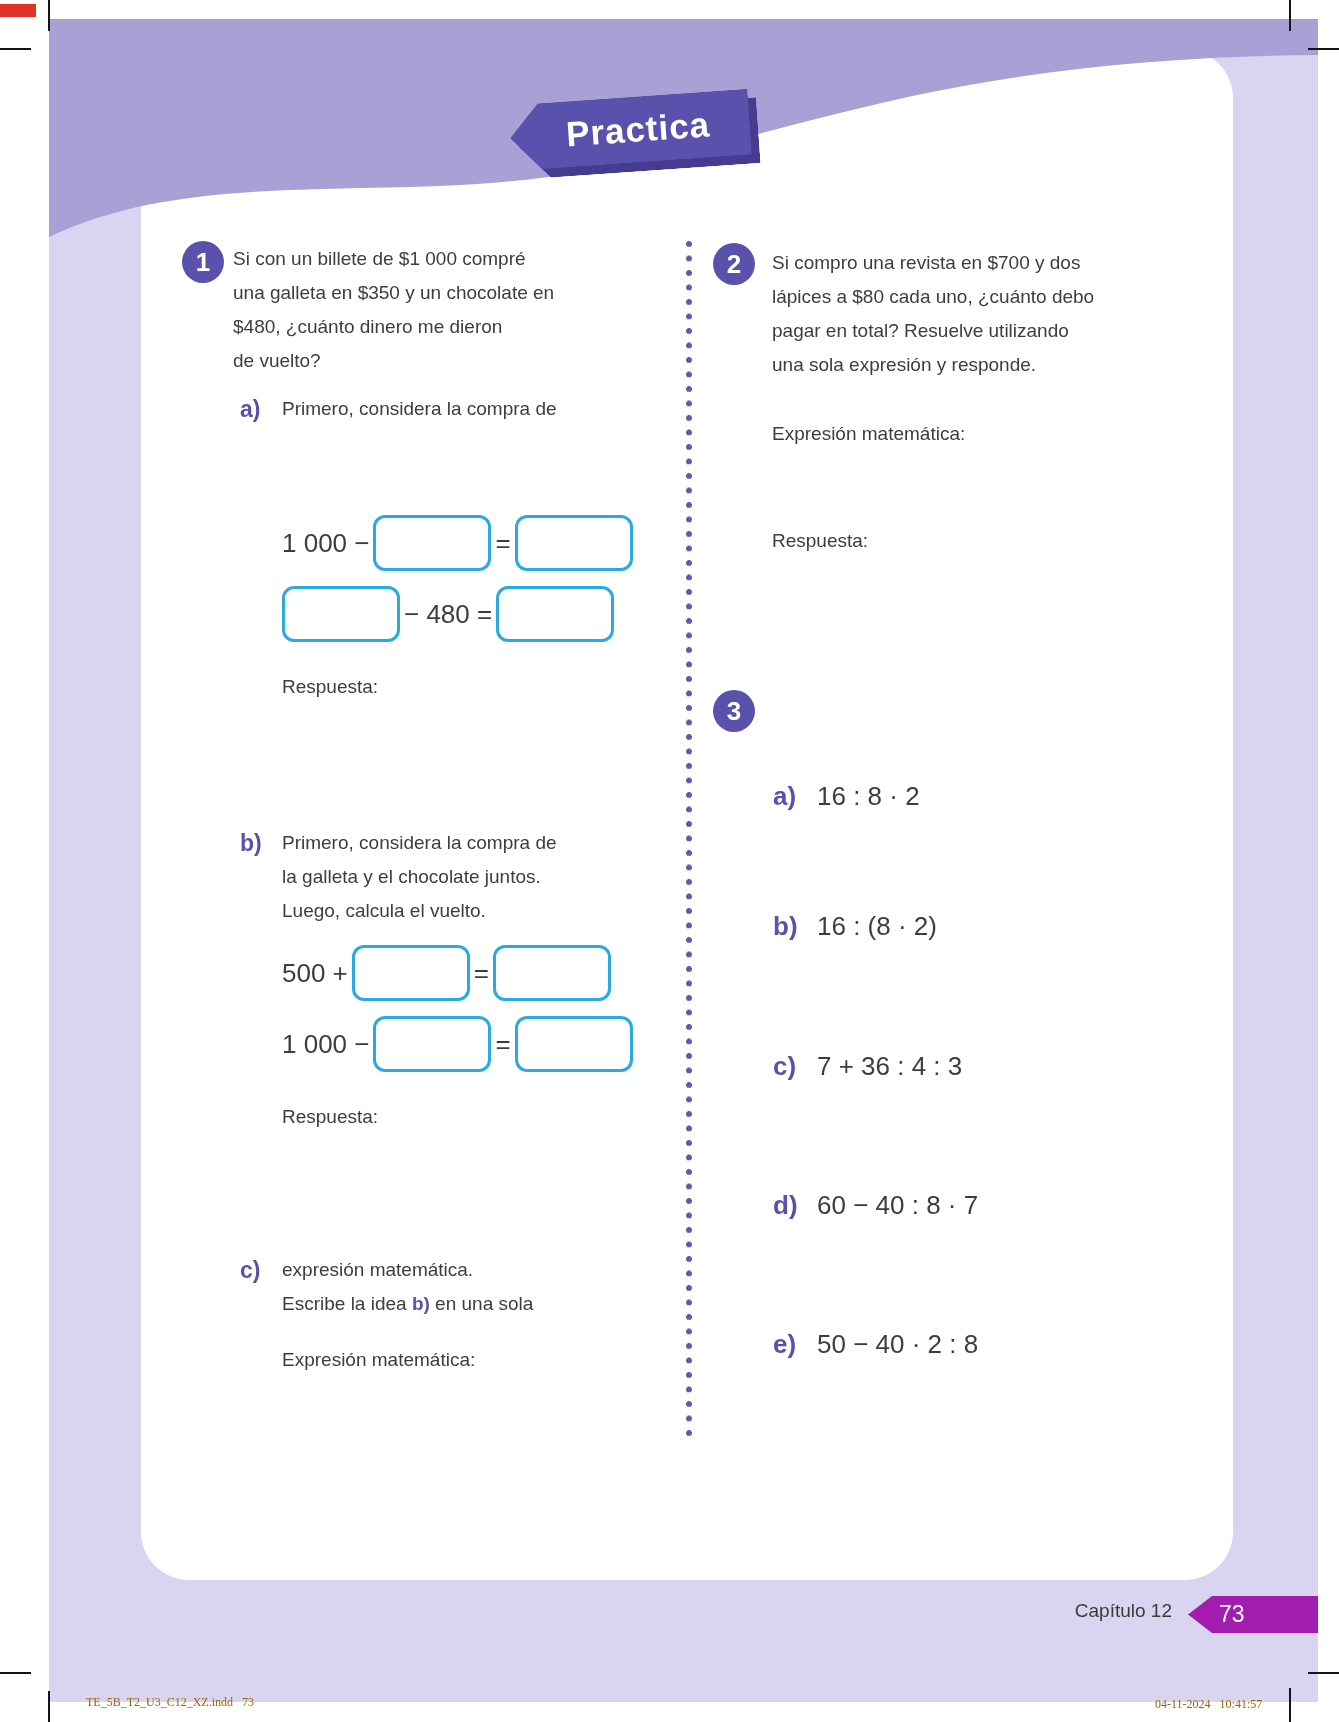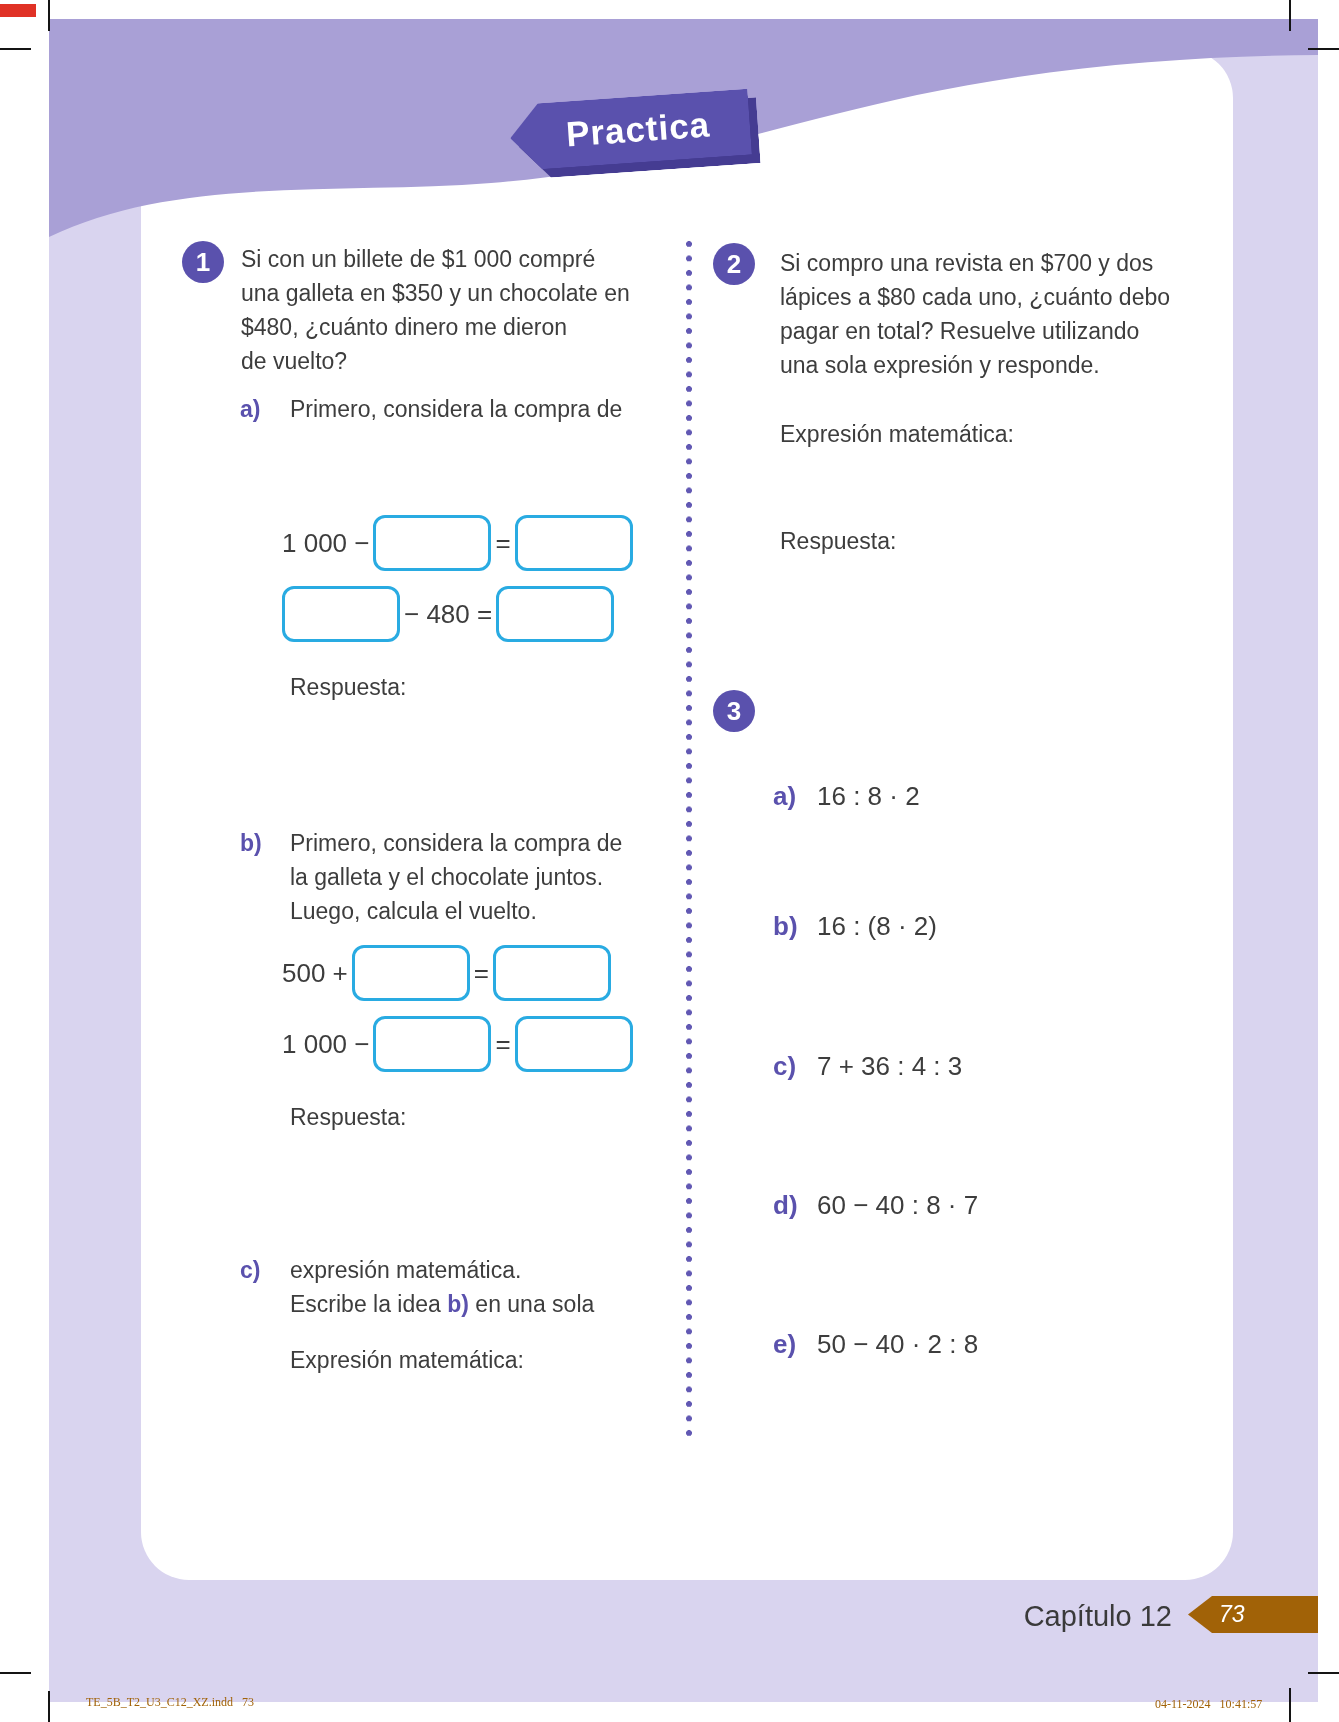--- a/index.html
+++ b/index.html
@@ -24,43 +24,43 @@
     clip-path:polygon(0 50%, 30px 0, 100% 0, 100% 100%, 30px 100%); }
   .banner-shadow { left:8px; top:9px; background:#453c92; }
   .banner-front { background:#5a51ad; display:flex; align-items:center; justify-content:center;
     padding-left:16px; box-sizing:border-box; color:#ffffff; font-size:35px; font-weight:800; letter-spacing:1px; }
 
   
   .badge { width:42px; height:42px; border-radius:50%; background:#5a51ad; color:#ffffff;
     font-weight:bold; font-size:26px; display:flex; align-items:center; justify-content:center; }
 
   
-  .body-text { font-size:23px; line-height:34px;margin-left:8px; }
+  .body-text { font-size:19px; line-height:34px; }
   .part { display:flex; }
   .part-label { color:#5a51ad; font-weight:bold; font-size:23px; line-height:34px; width:42px; flex:0 0 42px; }
   .inline-label { color:#5a51ad; font-weight:bold; }
   .divider { left:685px; top:240px; width:8px; height:1200px;
     background-image:radial-gradient(circle at 4px 4px, #6158b3 2.7px, rgba(0,0,0,0) 3.2px);
     background-size:8px 14.5px; background-repeat:repeat-y; }
 
   
   .eq-row { display:flex; align-items:center; gap:4px; font-size:26px; color:#3d3d3d; height:58px; }
   .eq-row + .eq-row { margin-top:13px; }
   .ans-box { width:118px; height:56px; border:3px solid #29abe2; border-radius:12px;
     background:#ffffff; box-sizing:border-box; }
 
   
   .ex3-row { display:flex; gap:12px; font-size:26px; }
   .ex3-label { color:#5a51ad; font-weight:bold; width:32px; flex:0 0 32px; }
 
   
-  .chapter { left:972px; top:1600px; width:200px; text-align:right; font-size:29px; color:#3a3a3a; }
-  .page-tab { left:1188px; top:1596px; width:130px; height:37px; background:#a16207;
+  .chapter { left:972px; top:1600px; width:200px; text-align:right; font-size:19px; color:#3a3a3a; }
+  .page-tab { left:1188px; top:1596px; width:130px; height:37px; background:#a21caf;
     clip-path:polygon(0 50%, 24px 0, 100% 0, 100% 100%, 24px 100%);
-    color:#ffffff; font-size:23px; display:flex; align-items:center; padding-left:31px; box-sizing:border-box;font-style:italic; }
+    color:#ffffff; font-size:23px; display:flex; align-items:center; padding-left:31px; box-sizing:border-box; }
 
   
   .slug { font-family:"Liberation Serif","DejaVu Serif",serif; font-size:12px; color:#a16207; white-space:pre; }
 </style>
 </head>
 <body>
 
 <div class="sheet">
 
   <div class="abs page-bg"></div>

